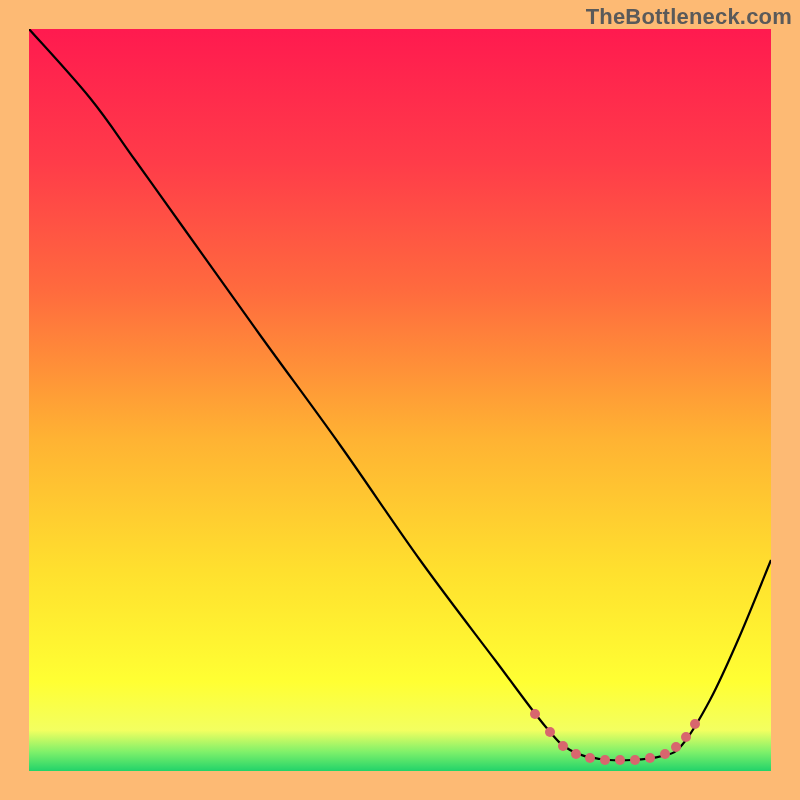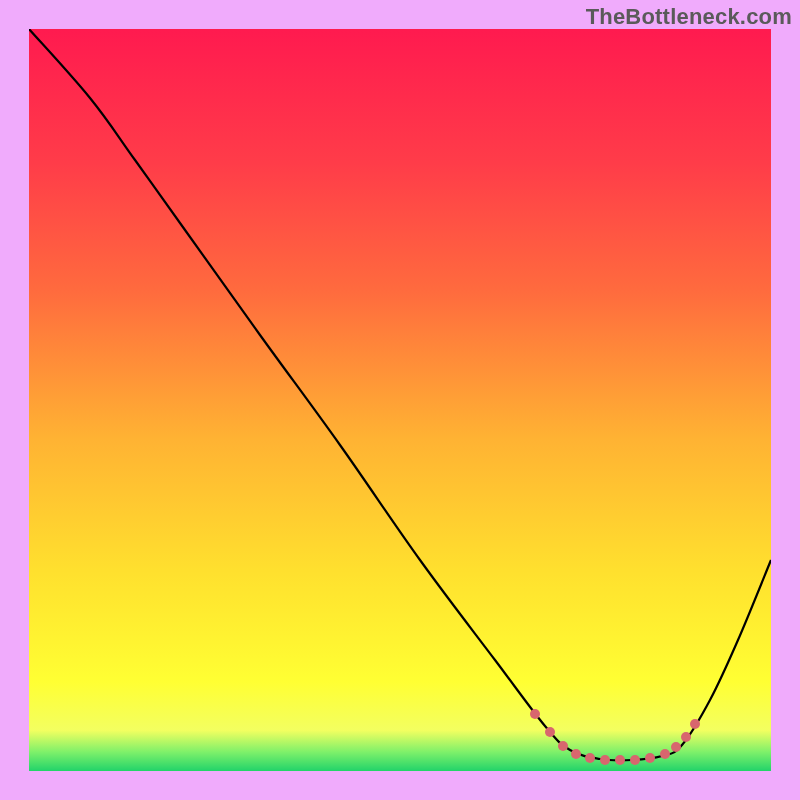--- a/index.html
+++ b/index.html
@@ -7,21 +7,21 @@
     padding: 0;
     width: 800px;
     height: 800px;
     background: #000000;
     overflow: hidden;
   }
   .container {
     position: relative;
     width: 800px;
     height: 800px;
-    background: #f0abfc;
+    background: #fdba74;
   }
   .watermark {
     position: absolute;
     top: 4px;
     right: 8px;
     font-family: Arial, Helvetica, sans-serif;
     font-size: 22px;
     font-weight: 600;
     color: #5a5a5a;
     letter-spacing: 0.2px;

